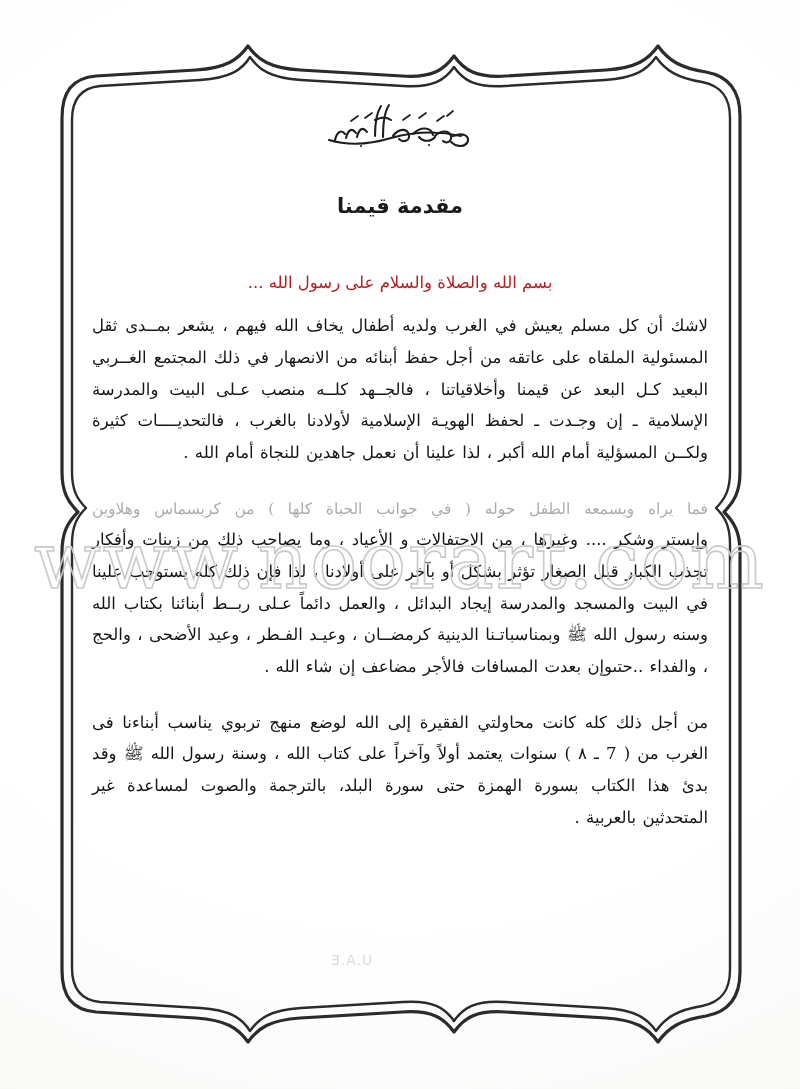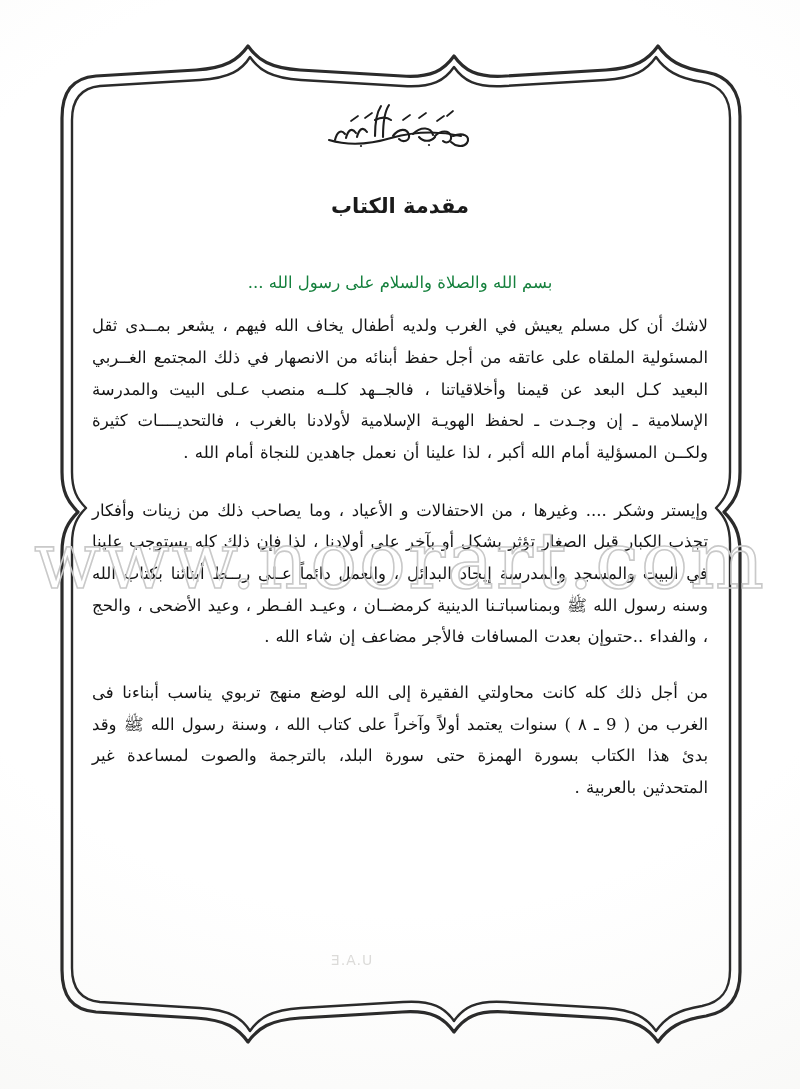--- a/index.html
+++ b/index.html
@@ -80,21 +80,21 @@
     margin-top: 36px;
     letter-spacing: 0px;
   }
 
   
   .body-block { margin-top: 52px; }
 
   .lead-line {
     font-family: "DejaVu Serif", "Liberation Serif", serif;
     font-size: 16.5px;
-    color: #15803d;
+    color: #b91c1c;
     text-align: center;
     line-height: 1.6;
     margin-bottom: 14px;
   }
 
   p.para {
     font-family: "DejaVu Serif", "Liberation Serif", serif;
     font-size: 16.5px;
     color: #141414;
     text-align: justify;
@@ -251,32 +251,33 @@
           <path d="M104 22 l 7 -5" stroke-width="1.7"></path>
           <path d="M122 25 l 7 -5" stroke-width="1.7"></path>
           <path d="M132 20 l 6 -5" stroke-width="1.7"></path>
 
           <circle cx="46" cy="50" r="1.1" fill="#1d1d1d" stroke="none"></circle>
           <circle cx="114" cy="49" r="1.1" fill="#1d1d1d" stroke="none"></circle>
         </g>
       </svg>
     </div>
 
-    <div class="page-title">مقدمة الكتاب</div>
+    <div class="page-title">مقدمة قيمنا</div>
 
     <div class="body-block">
 
       <div class="lead-line">بسم الله  والصلاة والسلام على رسول الله ...</div>
 
       <p class="para">لاشك أن كل مسلم يعيش في الغرب ولديه أطفال يخاف الله فيهم ، يشعر بمــدى ثقل المسئولية  الملقاه على عاتقه من أجل حفظ أبنائه من الانصهار في ذلك المجتمع الغــربي البعيد كـل البعد عن قيمنا وأخلاقياتنا ، فالجــهد كلــه منصب عـلى البيت والمدرسة الإسلامية ـ إن وجـدت ـ لحفظ الهويـة الإسلامية لأولادنا بالغرب ، فالتحديــــات كثيرة ولكــن المسؤلية أمام الله أكبر ، لذا علينا أن نعمل جاهدين للنجاة أمام الله .</p>
 
       <p class="para tight">
+        <span class="faded-line">فما يراه ويسمعه الطفل حوله ( في جوانب الحياة كلها ) من كريسماس وهلاوين</span>
         <span>وإيستر وشكر .... وغيرها ، من الاحتفالات و الأعياد ، وما يصاحب ذلك من زينات وأفكار تجذب الكبار قبل الصغار تؤثر بشكل أو بآخر على أولادنا ، لذا فإن ذلك كله يستوجب علينا في البيت والمسجد والمدرسة إيجاد البدائل ، والعمل دائماً عـلى ربــط أبنائنا بكتاب الله وسنه رسول الله ﷺ وبمناسباتـنا الدينية كرمضــان ، وعيـد الفـطر ، وعيد الأضحى ، والحج ، والفداء ..حتىوإن بعدت المسافات فالأجر مضاعف إن شاء الله .</span>
       </p>
 
-      <p class="para">من أجل ذلك كله كانت محاولتي الفقيرة إلى الله لوضع منهج تربوي يناسب أبناءنا فى الغرب من ( 9 ـ ٨ ) سنوات يعتمد أولاً وآخراً على كتاب الله ، وسنة رسول الله ﷺ وقد بدئ هذا الكتاب بسورة الهمزة حتى سورة البلد، بالترجمة والصوت  لمساعدة غير المتحدثين بالعربية .</p>
+      <p class="para">من أجل ذلك كله كانت محاولتي الفقيرة إلى الله لوضع منهج تربوي يناسب أبناءنا فى الغرب من ( 7 ـ ٨ ) سنوات يعتمد أولاً وآخراً على كتاب الله ، وسنة رسول الله ﷺ وقد بدئ هذا الكتاب بسورة الهمزة حتى سورة البلد، بالترجمة والصوت  لمساعدة غير المتحدثين بالعربية .</p>
 
     </div>
   </div>
 
   <div class="watermark">www.noorart.com</div>
 
 </div>
 
 </body></html>

